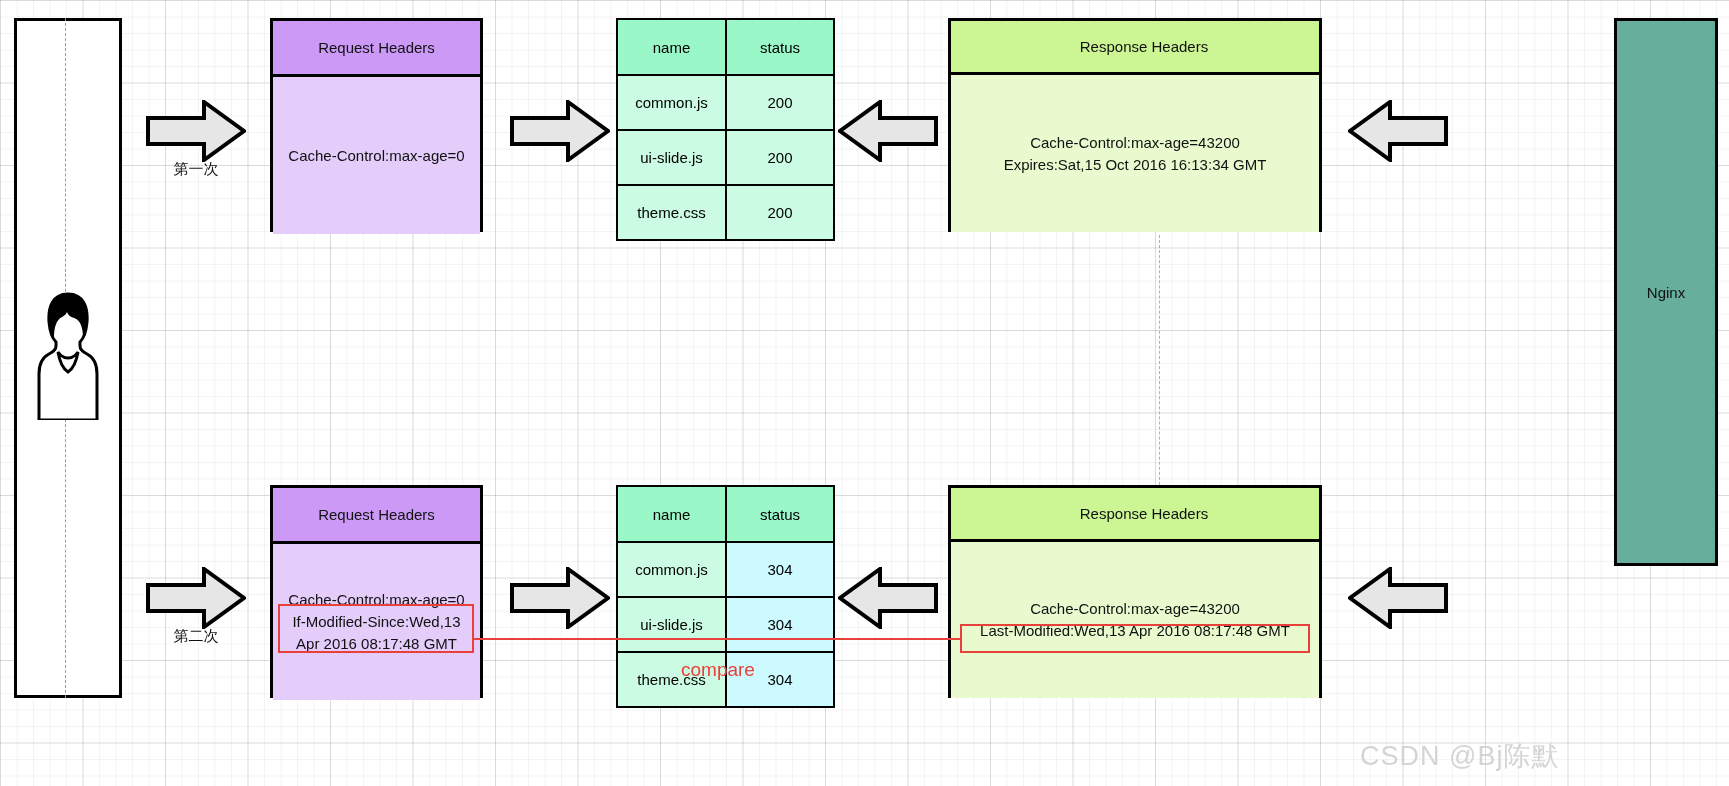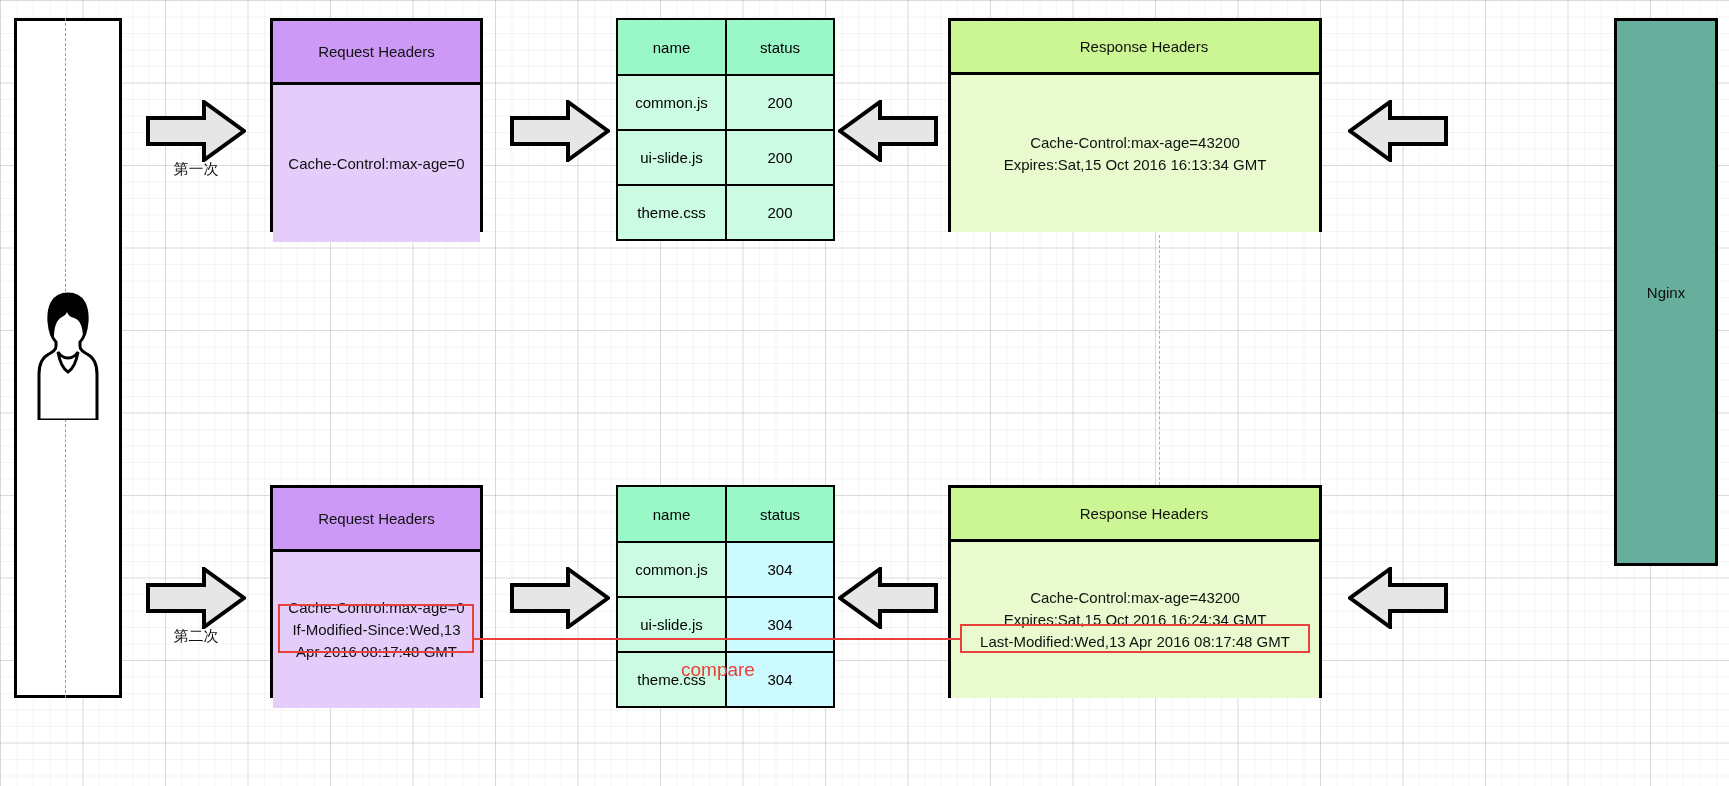--- a/index.html
+++ b/index.html
@@ -52,21 +52,21 @@
     box-sizing: border-box;
   }
   .panel-body {
     width: 100%;
     display: flex; align-items: center; justify-content: center;
     text-align: center;
     font-size: 15px; color: #111; line-height: 1.45;
     box-sizing: border-box;
   }
 
-  .req-head { background: #cc99f7; height: 64px; }
+  .req-head { background: #cc99f7; height: 56px; }
   .req-body { background: #e4ccfb; }
   .res-head { background: #ccf593; height: 54px; padding-left: 18px; }
   .res-body { background: #e9fbce; }
 
   .req1 { left: 270px; top: 18px; width: 213px; height: 214px; }
   .req1 .panel-body { height: 157px; }
   .req2 { left: 270px; top: 485px; width: 213px; height: 213px; }
   .req2 .panel-body { height: 156px; }
 
   .res1 { left: 948px; top: 18px; width: 374px; height: 214px; }
@@ -278,35 +278,35 @@
     <svg width="100" height="62" viewBox="0 0 100 62">
       <polygon points="98,18 42,18 42,2 2,31 42,60 42,44 98,44" fill="#e6e6e6" stroke="#000000" stroke-width="4" stroke-linejoin="miter"></polygon>
     </svg>
   </div>
 
   <div class="abs panel res2">
     <div class="panel-head res-head">Response Headers</div>
     <div class="panel-body res-body">
       <div>
         <div>Cache-Control:max-age=43200</div>
-        <div>Expires:Sat,15 Oct 2016 16:24:34 GMT</div>
         <div>Last-Modified:Wed,13 Apr 2016 08:17:48 GMT</div>
       </div>
     </div>
   </div>
 
   <div class="abs red-rect" style="left:960px; top:624px; width:350px; height:29px;"></div>
 
   <div class="abs red-line" style="left:474px; top:638px; width:486px;"></div>
   <div class="abs compare-label" style="left:681px; top:620px;margin-top:39px;">compare</div>
 
   <div class="arrow" style="left:1348px; top:567px;">
     <svg width="100" height="62" viewBox="0 0 100 62">
       <polygon points="98,18 42,18 42,2 2,31 42,60 42,44 98,44" fill="#e6e6e6" stroke="#000000" stroke-width="4" stroke-linejoin="miter"></polygon>
     </svg>
   </div>
 
   <div class="abs nginx">
     <span>Nginx</span>
   </div>
 
+  <div class="abs watermark">CSDN @Bj陈默</div>
 
 </div>
 
 </body></html>

